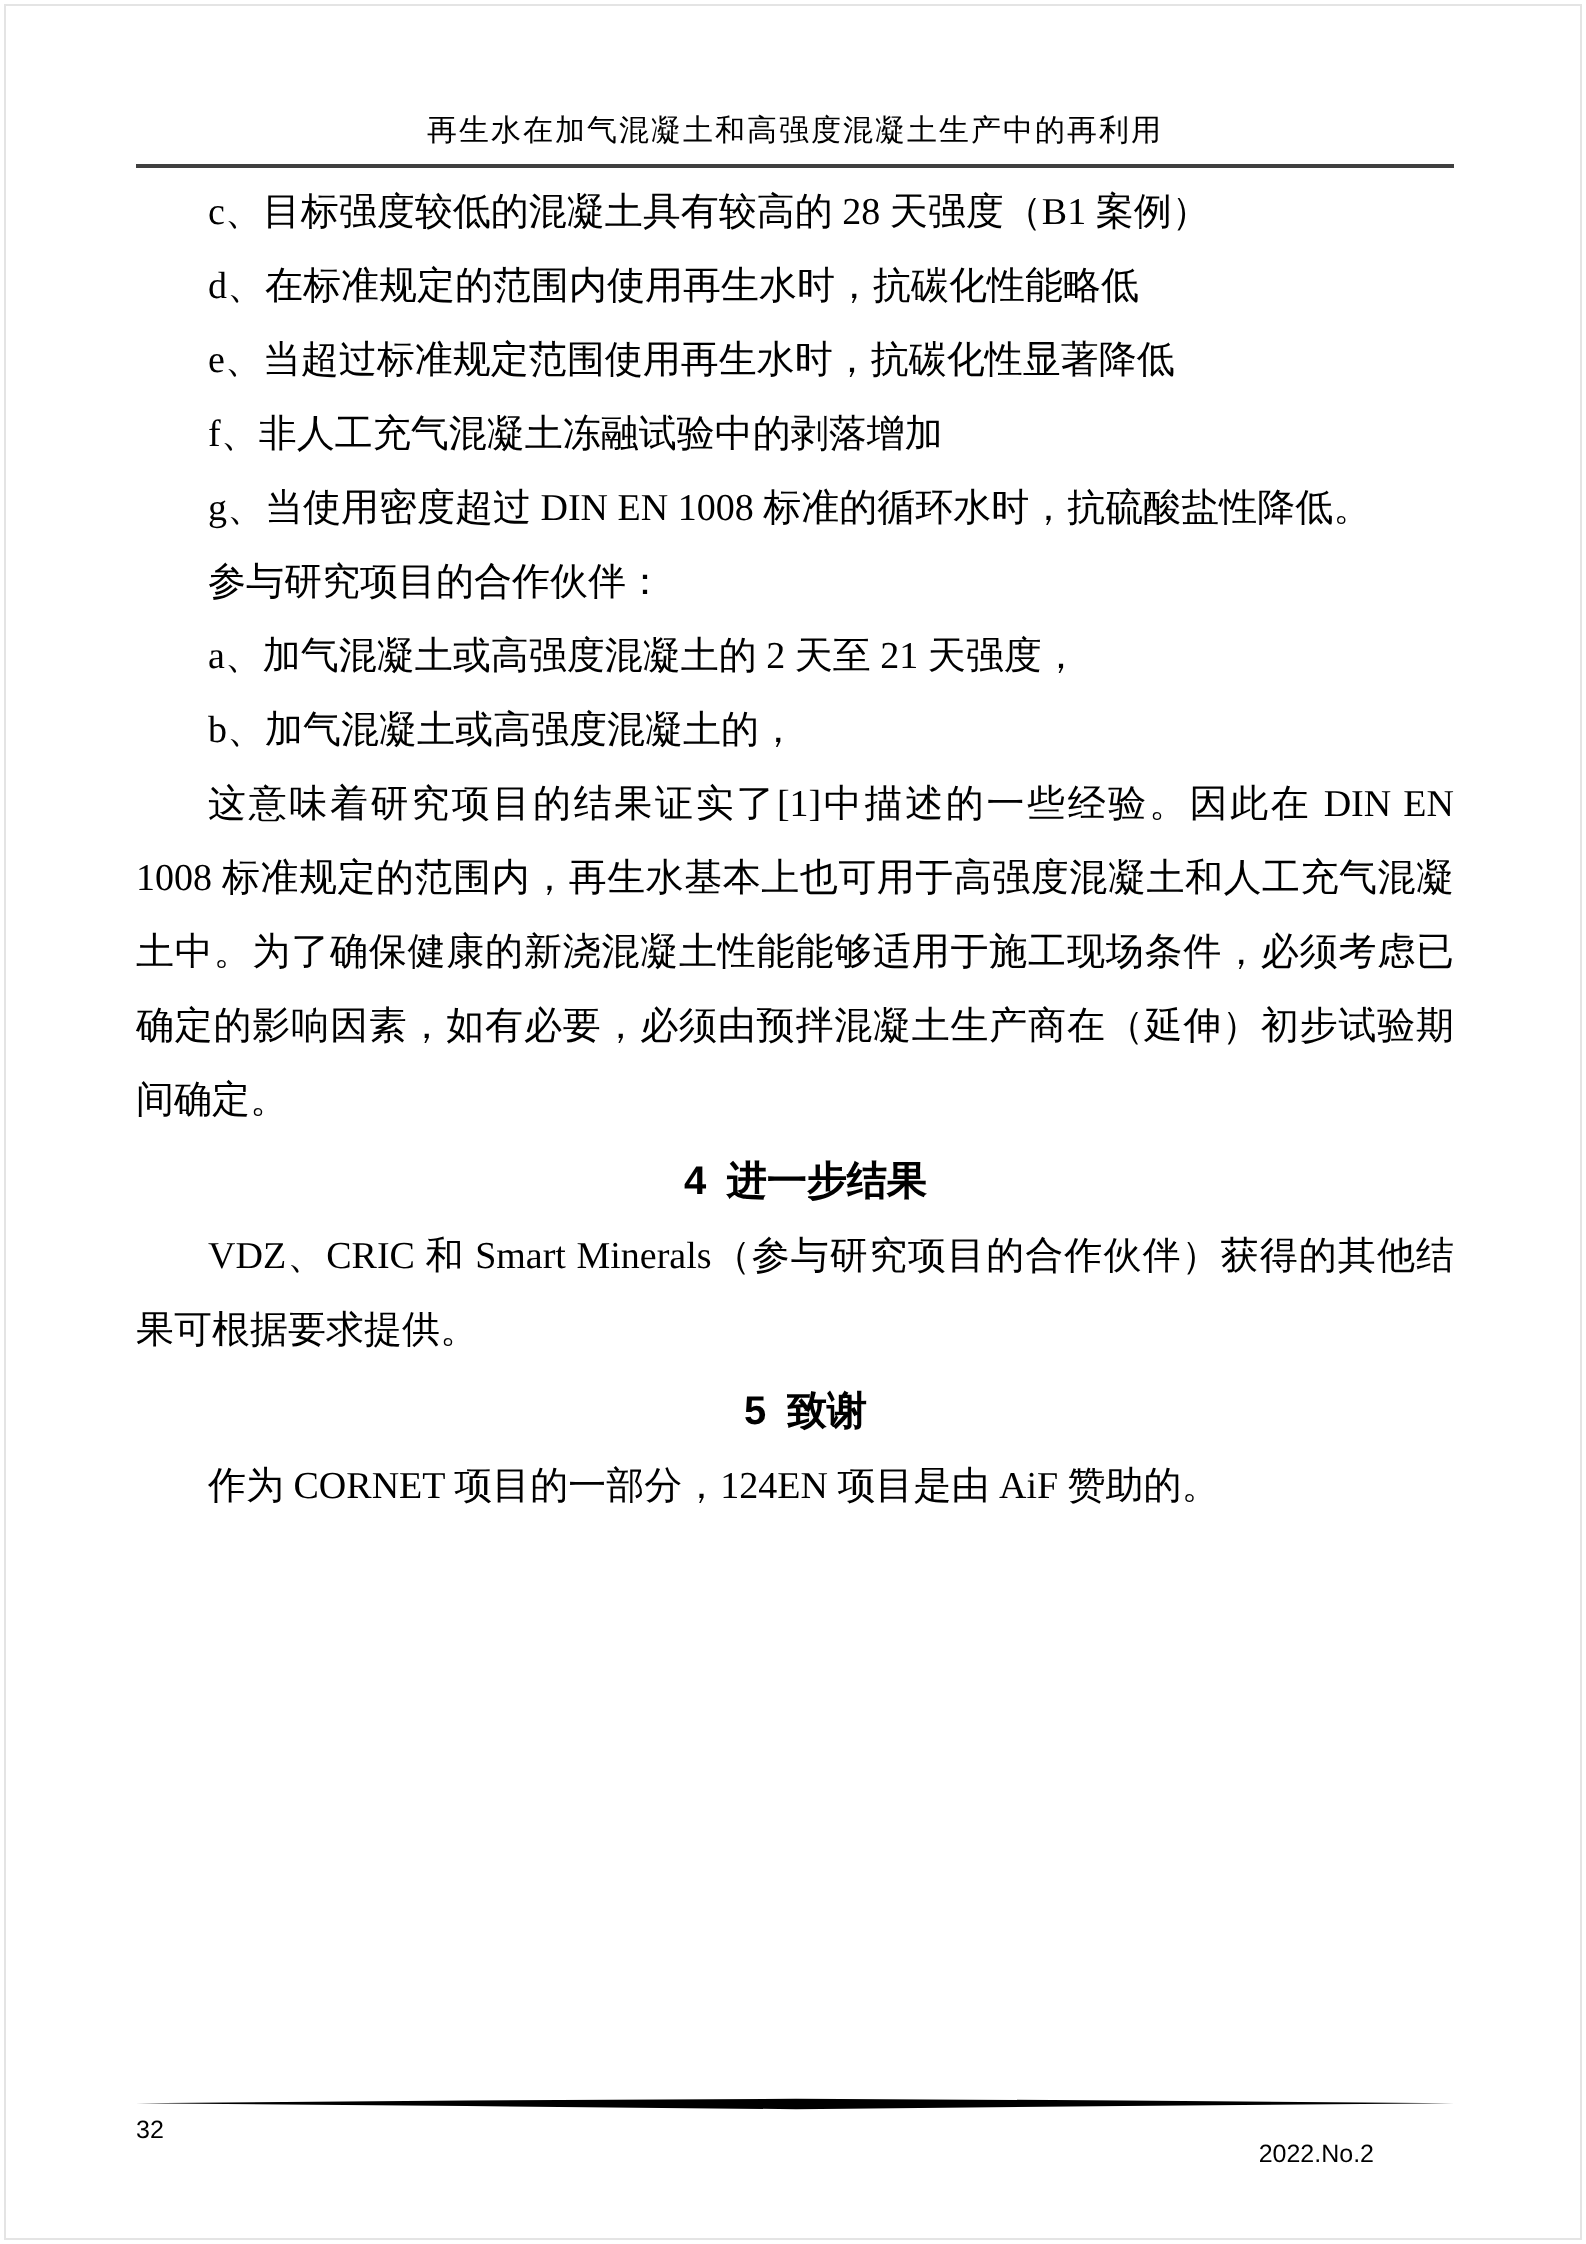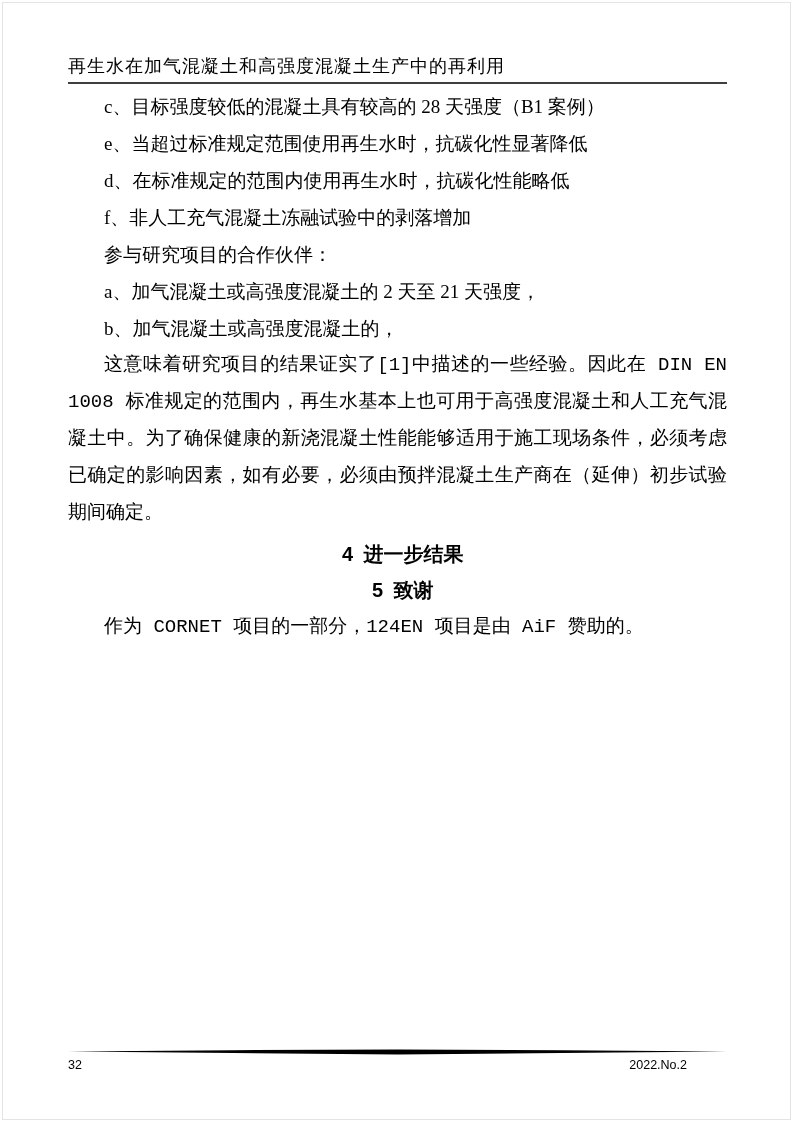--- a/index.html
+++ b/index.html
@@ -14,21 +14,22 @@
   .page-frame {
     position: absolute; inset: 2px;
     border: 1px solid #e4e4e4;
     pointer-events: none;
   }
   
   .running-header {
     position: absolute; top: 55px; left: 68px; width: 659px;
   }
   .header-title {
-    font-size: 18px;
+    text-align: center;
+    font-size: 15px;
     letter-spacing: 1px;
     line-height: 22px;
   }
   .header-rule {
     margin-top: 5px;
     height: 2px;
     background: #3f3f3f;
   }
   
   .content {
@@ -38,21 +39,20 @@
     text-align: justify;
   }
   .line {
     text-indent: 36px;
     white-space: nowrap;
     overflow: hidden;
   }
   .para {
     margin: 0;
     text-indent: 36px;
-    font-family: Liberation Mono, monospace;
   }
   .sec-heading {
     margin: 9px 0 5px 0;
     font-family: "Liberation Sans", "DejaVu Sans", sans-serif;
     font-weight: bold;
     font-size: 20px;
     line-height: 27px;
     text-align: center;
   }
   .sec-num { display: inline-block; min-width: 32px; }
@@ -63,51 +63,53 @@
   .footer-rule-svg { display: block; width: 659px; height: 6px; }
   .footer-row {
     position: relative;
     margin-top: 2px;
     text-align: left;
     font-family: "Liberation Sans", "DejaVu Sans", sans-serif;
     font-size: 12.5px;
     line-height: 16px;
   }
   .issue {
-    position: absolute; right: 40px; top: 0;
+    position: absolute; right: 40px; top: 12px;
   }
 </style>
 </head>
 <body>
 
 <div class="page">
   <div class="page-frame"></div>
 
   <div class="running-header">
     <div class="header-title">再生水在加气混凝土和高强度混凝土生产中的再利用</div>
     <div class="header-rule"></div>
   </div>
 
   <div class="content">
     <div class="line">c、目标强度较低的混凝土具有较高的 28 天强度（B1 案例）</div>
+    <div class="line">d、在标准规定的范围内使用再生水时，抗碳化性能略低</div>
     <div class="line">e、当超过标准规定范围使用再生水时，抗碳化性显著降低</div>
-    <div class="line">d、在标准规定的范围内使用再生水时，抗碳化性能略低</div>
     <div class="line">f、非人工充气混凝土冻融试验中的剥落增加</div>
+    <div class="line">g、当使用密度超过 DIN EN 1008 标准的循环水时，抗硫酸盐性降低。</div>
 
     <div class="line">参与研究项目的合作伙伴：</div>
 
     <div class="line">a、加气混凝土或高强度混凝土的 2 天至 21 天强度，</div>
     <div class="line">b、加气混凝土或高强度混凝土的，</div>
 
     <p class="para">这意味着研究项目的结果证实了[1]中描述的一些经验。因此在 DIN EN 1008 标准规定的范围内，再生水基本上也可用于高强度混凝土和人工充气混凝土中。为了确保健康的新浇混凝土性能能够适用于施工现场条件，必须考虑已确定的影响因素，如有必要，必须由预拌混凝土生产商在（延伸）初步试验期间确定。</p>
 
     <div class="section">
       <h2 class="sec-heading">
         <span class="sec-num">4</span><span class="sec-title">进一步结果</span>
       </h2>
+      <p class="para">VDZ、CRIC 和 Smart Minerals（参与研究项目的合作伙伴）获得的其他结果可根据要求提供。</p>
     </div>
 
     <div class="section">
       <h2 class="sec-heading">
         <span class="sec-num">5</span><span class="sec-title">致谢</span>
       </h2>
       <p class="para">作为 CORNET 项目的一部分，124EN 项目是由 AiF 赞助的。</p>
     </div>
 
   </div>

